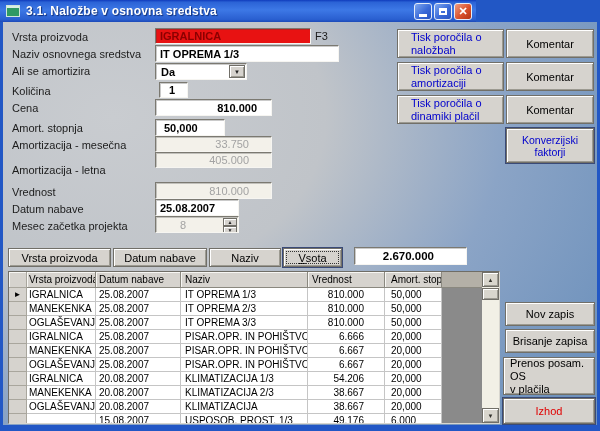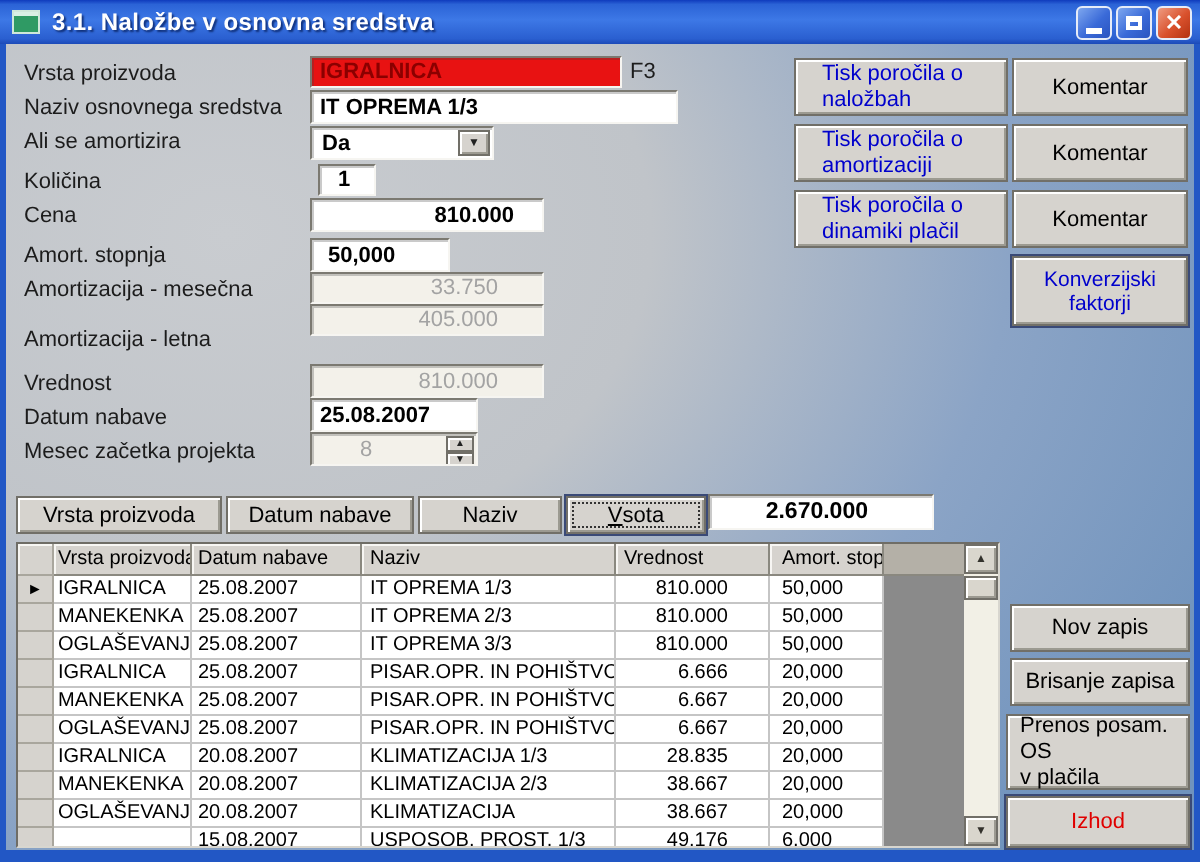--- a/index.html
+++ b/index.html
@@ -1,20 +1,20 @@
 <!DOCTYPE html>
 <html><head>
 <meta charset="utf-8">
 <style>
   * { margin:0; padding:0; box-sizing:border-box; }
   html,body { width:600px; height:431px; font-family:"Liberation Sans", sans-serif; }
   .window { position:relative; width:600px; height:431px; background:#2257c5; overflow:hidden; }
 
   
-  .titlebar { position:absolute; left:0; top:0; width:600px; height:22px;
+  .titlebar { position:absolute; left:0; top:0; width:476px; height:22px;
     background:linear-gradient(180deg,#0f3bbd 0%,#2b63d6 10%,#3d78e6 45%,#2a5fd0 88%,#1c4ab8 100%);
     display:flex; align-items:center; }
   .app-icon { width:14px; height:12px; margin-left:6px; border:1px solid #cfe7da;
     background:linear-gradient(180deg,#d9efe4 0 2px,#2f9a64 2px),
                repeating-linear-gradient(180deg, transparent 0 3px, rgba(255,255,255,.85) 3px 4px);
     background-blend-mode:normal; }
   .title-text { color:#fff; font-size:12px; font-weight:bold; margin-left:6px;
     text-shadow:1px 1px 1px #10307a; letter-spacing:.2px; }
   .winbtns { position:absolute; right:4px; top:3px; display:flex; gap:2px; }
   .wb { width:18px; height:17px; border:1px solid #e6ecf8; border-radius:3px;
@@ -170,21 +170,21 @@
       <span>Tisk poročila o</span>
         <span>dinamiki plačil</span>
     </div>
     <div class="btn" style="left:503px;top:73px;width:88px;height:29px">Komentar</div>
 
     <div class="btn blue dark-ring" style="left:503px;top:106px;width:88px;height:35px;font-size:10.5px">Konverzijski faktorji</div>
 
     <div class="btn" style="left:5px;top:226px;width:103px;height:19px">Vrsta proizvoda</div>
     <div class="btn" style="left:110px;top:226px;width:94px;height:19px">Datum nabave</div>
     <div class="btn" style="left:206px;top:226px;width:72px;height:19px">Naziv</div>
-    <div class="btn focused dark-ring" style="left:280px;top:226px;width:70px;height:19px">
+    <div class="btn focused dark-ring" style="left:280px;top:226px;width:59px;height:19px">
       <span class="vsota-label">Vsota</span>
     </div>
     <div class="sunken r" style="left:351px;top:225px;width:113px;height:18px;padding-right:32px;font-size:11.5px">2.670.000</div>
 
     <div class="grid">
       <div class="thead">
         <div class="th c-sel"></div>
         <div class="th c-vrsta">Vrsta proizvoda</div>
         <div class="th c-datum">Datum nabave</div>
         <div class="th c-naziv">Naziv</div>
@@ -239,21 +239,21 @@
         <div class="td c-datum">25.08.2007</div>
         <div class="td c-naziv">PISAR.OPR. IN POHIŠTVO 3/3</div>
         <div class="td c-vred">6.667</div>
         <div class="td c-amort">20,000</div>
       </div>
       <div class="tr">
         <div class="td c-sel"></div>
         <div class="td c-vrsta">IGRALNICA</div>
         <div class="td c-datum">20.08.2007</div>
         <div class="td c-naziv">KLIMATIZACIJA 1/3</div>
-        <div class="td c-vred">28.835</div>
+        <div class="td c-vred">54.206</div>
         <div class="td c-amort">20,000</div>
       </div>
       <div class="tr">
         <div class="td c-sel"></div>
         <div class="td c-vrsta">MANEKENKA</div>
         <div class="td c-datum">20.08.2007</div>
         <div class="td c-naziv">KLIMATIZACIJA 2/3</div>
         <div class="td c-vred">38.667</div>
         <div class="td c-amort">20,000</div>
       </div>

